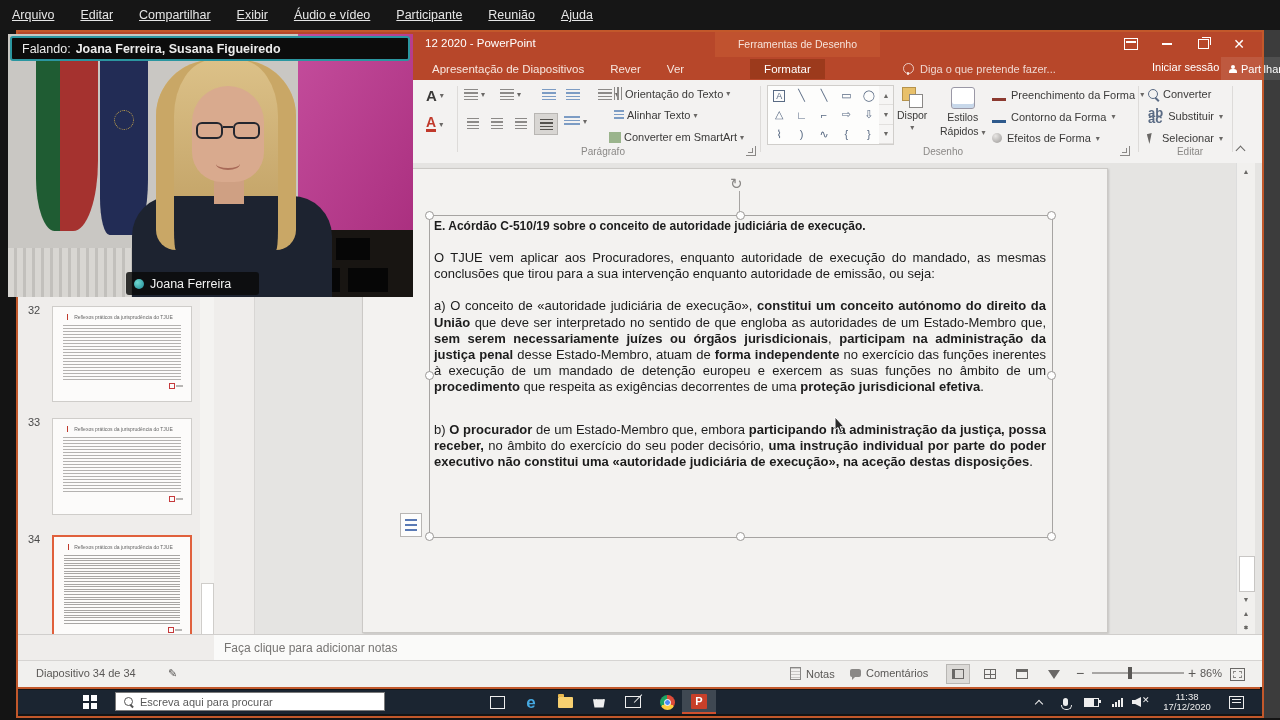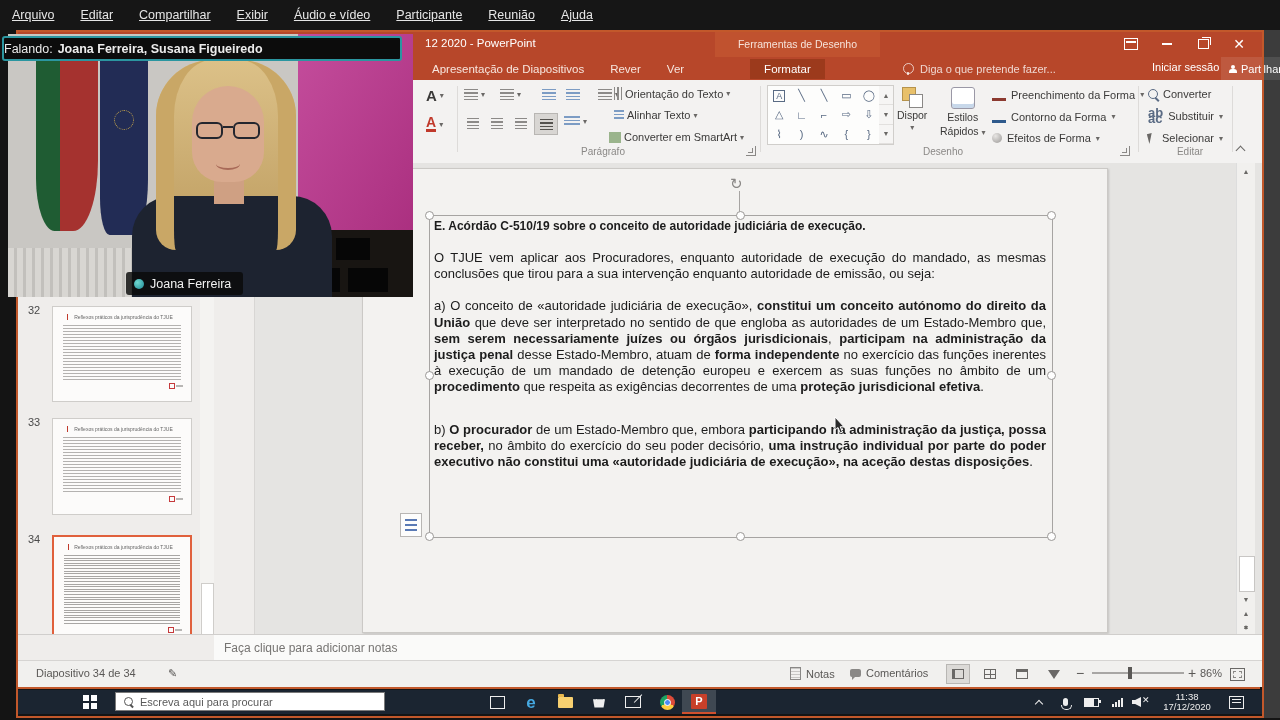--- a/index.html
+++ b/index.html
@@ -176,25 +176,25 @@
   .flag-eu i{position:absolute;left:14px;top:60px;width:18px;height:18px;border:1.5px dotted #caa84a;border-radius:50%;}
   .hair{position:absolute;left:148px;top:26px;width:140px;height:190px;background:linear-gradient(#dcc188,#bd9c5f);border-radius:56px 56px 30px 30px;}
   .face{position:absolute;left:184px;top:52px;width:72px;height:96px;background:#d9aa8e;border-radius:36px 36px 30px 30px;}
   .glasses{position:absolute;left:188px;top:88px;width:64px;height:18px;}
   .glasses i{position:absolute;top:0;width:27px;height:17px;border:2.5px solid #24262e;border-radius:6px;box-sizing:border-box;}
   .glasses i.r{right:0;}
   .glasses:after{content:"";position:absolute;left:27px;top:4px;width:10px;height:2px;background:#24262e;}
   .smile{position:absolute;left:208px;top:124px;width:24px;height:10px;border-bottom:2px solid #a86a58;border-radius:50%;}
   .neck{position:absolute;left:206px;top:142px;width:30px;height:28px;background:#cfa083;}
   .body-top{position:absolute;left:124px;top:162px;width:200px;height:101px;background:#1d2330;border-radius:40px 40px 0 0;}
-  .nametag{position:absolute;left:118px;top:238px;height:23px;background:rgba(10,10,10,.82);border-radius:3px;display:flex;align-items:center;gap:6px;padding:0 12px 0 8px;}
+  .nametag{position:absolute;left:118px;top:238px;height:23px;background:rgba(10,10,10,.82);border-radius:3px;display:flex;align-items:center;gap:6px;padding:0 28px 0 8px;}
   .nametag .dot{width:10px;height:10px;border-radius:50%;background:radial-gradient(circle at 35% 35%,#6fd8d0,#1f8a96);}
   .nametag span{color:#f2f2f2;font-size:12.5px;}
   
-  .banner{position:absolute;left:2px;top:36px;width:400px;height:25px;background:#0c0c0c;border:2px solid #2b96a0;border-radius:3px;z-index:35;display:flex;align-items:center;box-sizing:border-box;}
+  .banner{position:absolute;left:10px;top:36px;width:400px;height:25px;background:#0c0c0c;border:2px solid #2b96a0;border-radius:3px;z-index:35;display:flex;align-items:center;padding-left:10px;box-sizing:border-box;}
   .banner span{color:#ececec;font-size:12.5px;}
   .banner .names{font-weight:bold;margin-left:5px;}
 </style>
 </head>
 <body>
 
 <div class="stage">
 
   <div class="menubar">
       <div class="menu-item">Arquivo</div>

